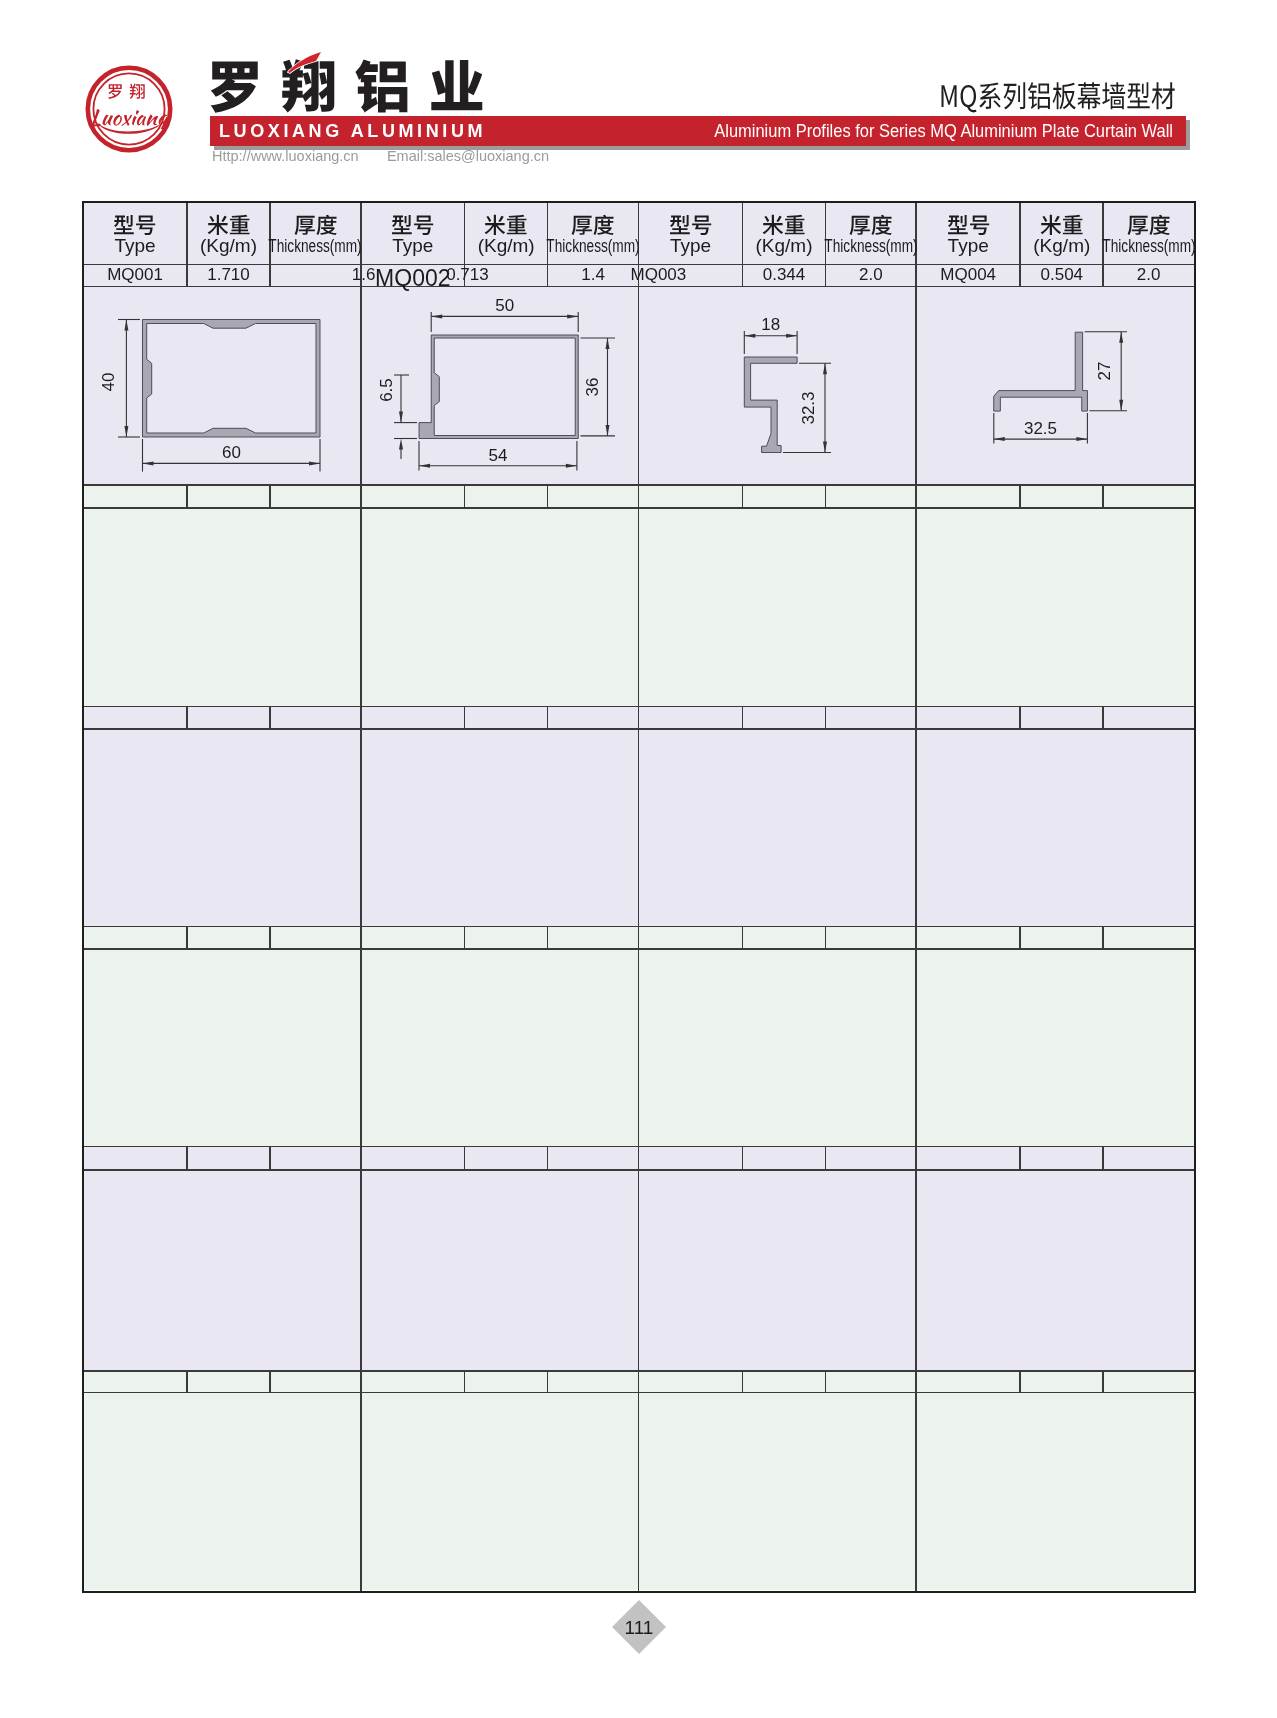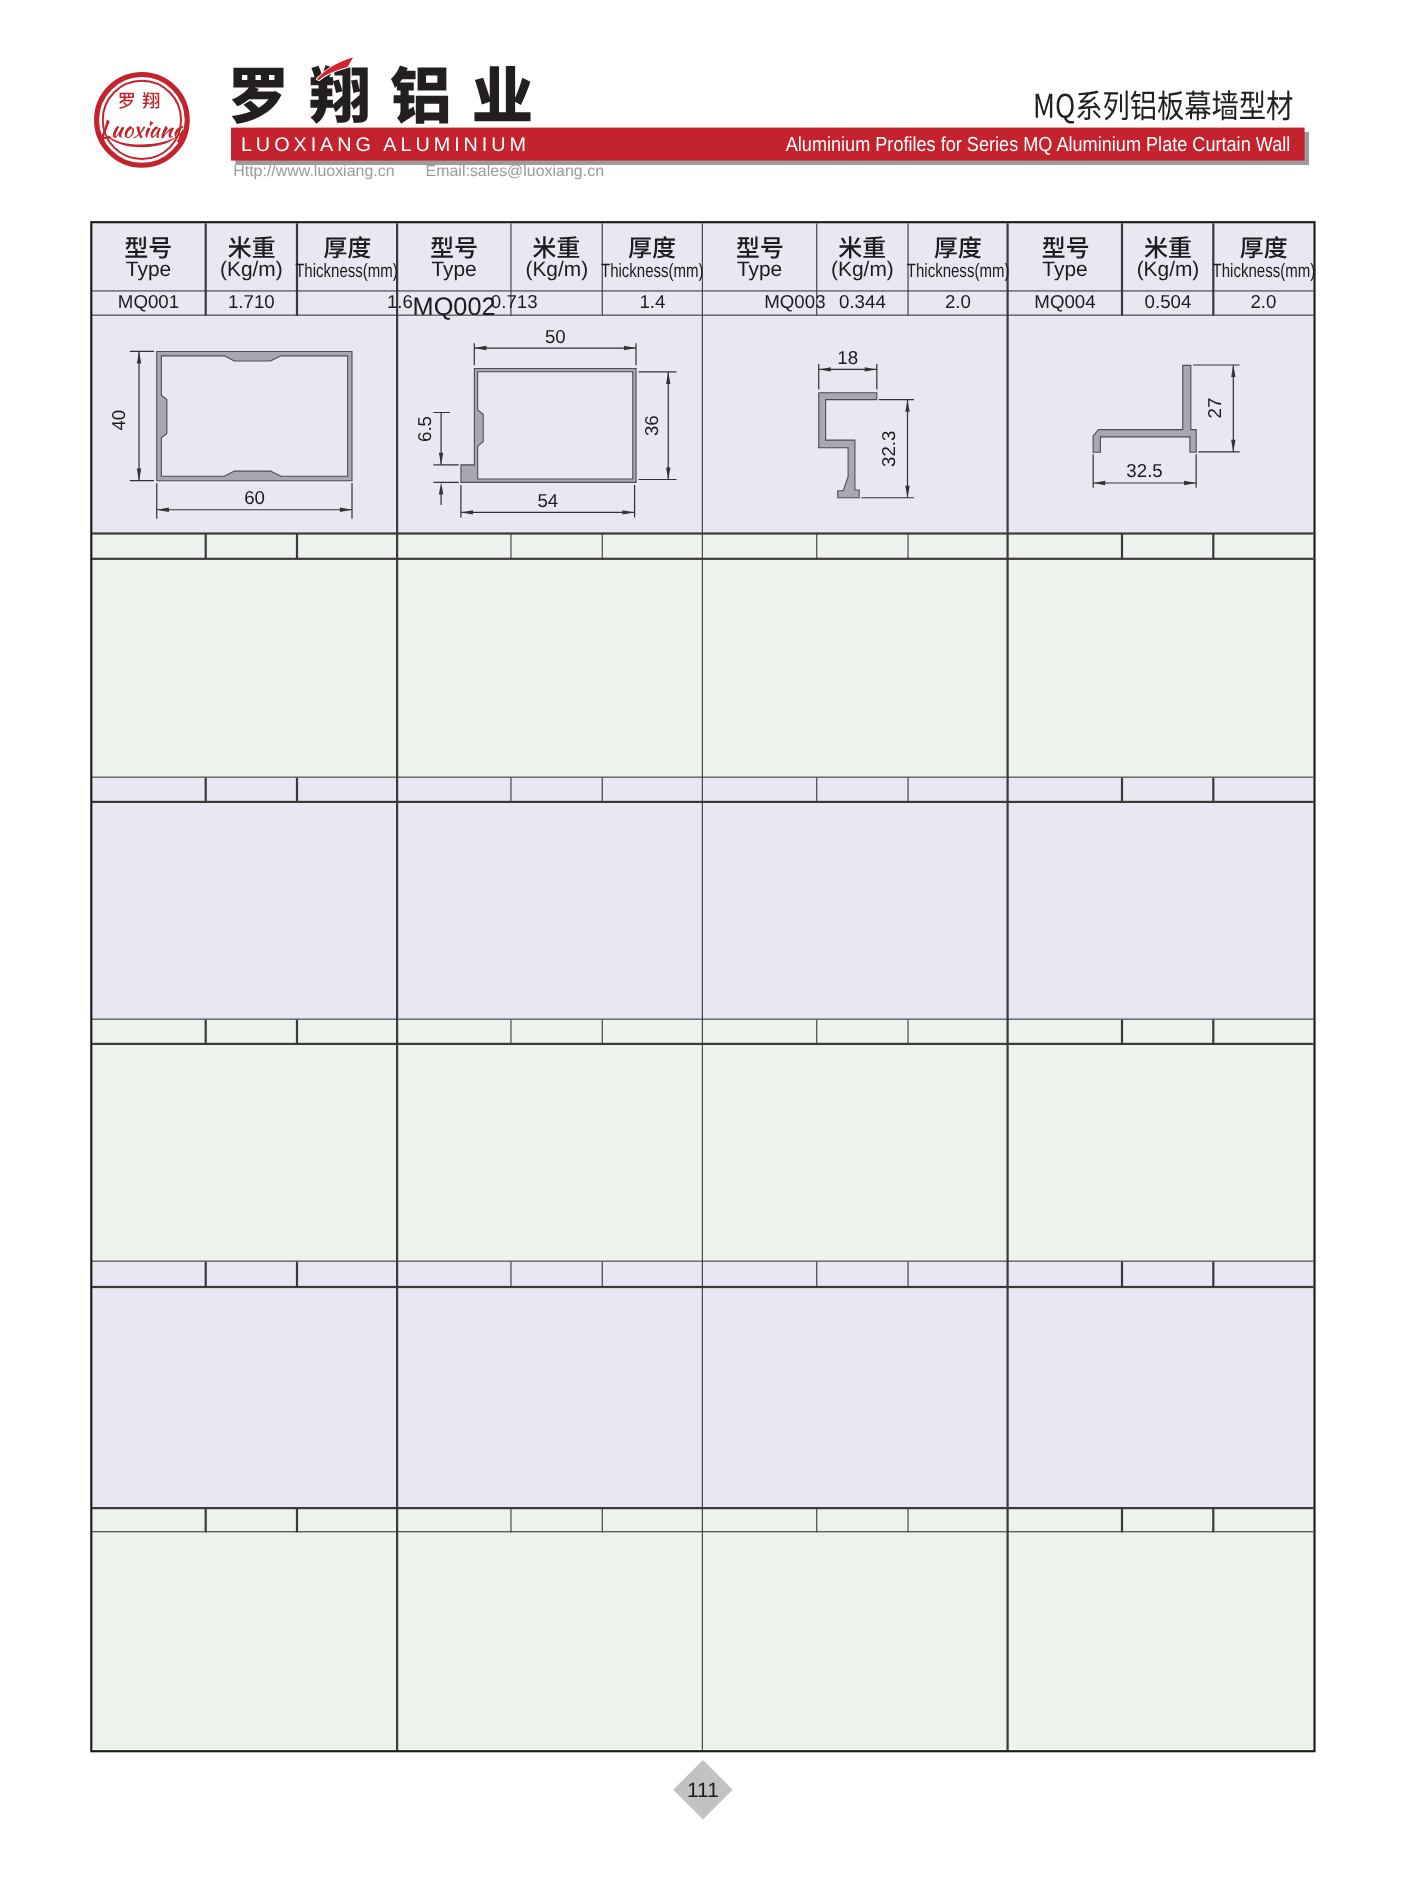--- a/index.html
+++ b/index.html
@@ -22,21 +22,21 @@
 <svg style="position:absolute;left:207.0px;top:58.2px;" width="295.68" height="61.60" viewBox="0 -880 5280 1100" preserveAspectRatio="none">
     <path d="M670 -697H759V-615H670ZM451 -697H538V-615H451ZM232 -697H319V-615H232ZM256 -214C294 -182 337 -143 374 -106C281 -71 176 -46 64 -31C93 -2 133 63 147 99C466 42 745 -97 873 -377L774 -437L749 -432H478L507 -470L438 -494H906V-817H93V-494H344C285 -418 177 -342 66 -300C93 -274 136 -221 157 -189C224 -218 289 -259 348 -306H662C620 -251 566 -205 502 -167C460 -208 408 -251 366 -284Z M1343.0 -295V-168H1459.0C1442.0 -104 1409.0 -47 1344.0 -12C1375.0 13 1419.0 64 1439.0 94C1533.0 31 1580.0 -64 1602.0 -168H1708.0V-184L1753.0 -93L1863.0 -208V-62C1863.0 -47 1858.0 -43 1844.0 -42C1830.0 -42 1781.0 -42 1744.0 -44C1758.0 -11 1772.0 43 1774.0 77C1853.0 77 1906.0 75 1944.0 55C1981.0 35 1992.0 3 1992.0 -61V-820H1732.0V-689H1863.0V-360C1806.0 -305 1749.0 -251 1708.0 -215V-295H1616.0V-324V-353H1698.0V-478H1616.0V-533H1712.0V-589C1732.0 -527 1752.0 -451 1760.0 -404L1862.0 -435C1852.0 -484 1827.0 -565 1804.0 -626L1712.0 -602V-660H1651.0C1674.0 -708 1699.0 -764 1723.0 -818L1586.0 -856C1572.0 -796 1546.0 -719 1520.0 -660H1437.0L1532.0 -694C1521.0 -736 1497.0 -800 1474.0 -849L1359.0 -813C1378.0 -765 1400.0 -704 1410.0 -660H1347.0V-533H1475.0V-478H1360.0V-353H1475.0V-324V-295ZM1994.0 -247 2050.0 -134 2142.0 -221V-63C2142.0 -48 2137.0 -43 2121.0 -42C2106.0 -42 2054.0 -42 2013.0 -44C2028.0 -11 2042.0 45 2045.0 80C2127.0 80 2183.0 79 2222.0 58C2261.0 38 2273.0 5 2273.0 -61V-820H2013.0V-689H2142.0V-455C2133.0 -504 2117.0 -573 2102.0 -627L2003.0 -607C2018.0 -542 2035.0 -456 2040.0 -404L2142.0 -429V-372C2086.0 -322 2031.0 -276 1994.0 -247Z M3220.0 -692H3404.0V-574H3220.0ZM3083.0 -819V-446H3550.0V-819ZM3054.0 -363V94H3191.0V41H3434.0V90H3578.0V-363ZM3191.0 -89V-233H3434.0V-89ZM2693.0 -370V-241H2805.0V-117C2805.0 -61 2773.0 -20 2749.0 0C2770.0 20 2806.0 69 2818.0 96C2838.0 74 2874.0 49 3051.0 -62C3040.0 -91 3025.0 -149 3019.0 -188L2938.0 -140V-241H3031.0V-370H2938.0V-446H3021.0V-575H2793.0C2806.0 -593 2819.0 -612 2832.0 -631H3050.0V-767H2904.0L2923.0 -813L2796.0 -853C2765.0 -767 2711.0 -685 2650.0 -632C2671.0 -597 2705.0 -520 2714.0 -489L2746.0 -520V-446H2805.0V-370Z M4014.0 -615C4055.0 -487 4105.0 -319 4125.0 -218L4254.0 -264V-94H4006.0V51H4916.0V-94H4666.0V-262L4760.0 -213C4810.0 -312 4870.0 -457 4914.0 -590L4782.0 -653C4755.0 -546 4709.0 -423 4666.0 -329V-843H4516.0V-94H4404.0V-842H4254.0V-330C4226.0 -428 4182.0 -554 4147.0 -655Z" fill="#231f20"></path>
   </svg>
 <svg class="abs" style="left:287px;top:52px" width="36" height="22" viewBox="0 0 36 22">
 <path d="M1,20 C8,12 18,5 34,0 L29,9 C18,12 8,16 3,21 Z" fill="#d5232e" stroke="#fff" stroke-width="1.6" paint-order="stroke"></path>
 </svg>
 <svg style="position:absolute;left:939.3px;top:80.5px;" width="236.75" height="32.45" viewBox="0 -880 9554 1100" preserveAspectRatio="none">
     <path d="M101 0H184V-406C184 -469 178 -558 172 -622H176L235 -455L374 -74H436L574 -455L633 -622H637C632 -558 625 -469 625 -406V0H711V-733H600L460 -341C443 -291 428 -239 409 -188H405C387 -239 371 -291 352 -341L212 -733H101Z M1183.0 -64C1051.0 -64 965.0 -182 965.0 -369C965.0 -552 1051.0 -665 1183.0 -665C1315.0 -665 1401.0 -552 1401.0 -369C1401.0 -182 1315.0 -64 1183.0 -64ZM1407.0 184C1451.0 184 1490.0 177 1512.0 167L1494.0 96C1475.0 102 1450.0 107 1417.0 107C1338.0 107 1270.0 74 1237.0 9C1392.0 -18 1496.0 -158 1496.0 -369C1496.0 -604 1367.0 -746 1183.0 -746C999.0 -746 870.0 -604 870.0 -369C870.0 -154 978.0 -12 1138.0 10C1179.0 110 1272.0 184 1407.0 184Z M1840.0 -224C1787.0 -152 1704.0 -78 1624.0 -30C1644.0 -19 1675.0 6 1690.0 20C1766.0 -34 1855.0 -116 1915.0 -197ZM2190.0 -190C2273.0 -126 2376.0 -34 2426.0 22L2490.0 -23C2436.0 -80 2333.0 -168 2249.0 -229ZM2218.0 -444C2244.0 -420 2272.0 -392 2299.0 -363L1859.0 -334C2009.0 -408 2162.0 -500 2310.0 -612L2252.0 -660C2202.0 -619 2147.0 -580 2094.0 -543L1849.0 -531C1921.0 -582 1994.0 -646 2061.0 -716C2191.0 -729 2314.0 -747 2409.0 -770L2357.0 -833C2195.0 -792 1904.0 -765 1661.0 -753C1669.0 -736 1678.0 -706 1680.0 -688C1768.0 -692 1862.0 -698 1955.0 -706C1890.0 -638 1816.0 -578 1790.0 -561C1760.0 -539 1736.0 -524 1716.0 -521C1724.0 -502 1735.0 -469 1737.0 -454C1758.0 -462 1789.0 -466 1992.0 -478C1907.0 -425 1834.0 -385 1799.0 -369C1737.0 -338 1692.0 -319 1660.0 -315C1669.0 -295 1680.0 -260 1683.0 -245C1711.0 -256 1750.0 -261 2025.0 -282V-20C2025.0 -9 2022.0 -5 2005.0 -4C1989.0 -3 1934.0 -3 1874.0 -6C1886.0 15 1899.0 47 1903.0 69C1976.0 69 2026.0 68 2059.0 56C2093.0 44 2101.0 23 2101.0 -19V-288L2350.0 -306C2379.0 -273 2403.0 -242 2420.0 -216L2480.0 -252C2439.0 -313 2353.0 -405 2276.0 -474Z M3196.0 -724V-164H3270.0V-724ZM3402.0 -835V-17C3402.0 -1 3396.0 4 3380.0 4C3364.0 5 3312.0 5 3257.0 3C3267.0 24 3279.0 56 3282.0 76C3359.0 76 3407.0 74 3436.0 63C3466.0 51 3478.0 29 3478.0 -18V-835ZM2735.0 -302C2786.0 -267 2848.0 -218 2887.0 -181C2819.0 -85 2732.0 -17 2633.0 22C2649.0 37 2669.0 66 2678.0 85C2890.0 -10 3045.0 -205 3095.0 -552L3049.0 -566L3036.0 -563H2811.0C2827.0 -611 2841.0 -662 2853.0 -714H3125.0V-786H2615.0V-714H2778.0C2743.0 -561 2687.0 -419 2607.0 -326C2624.0 -315 2653.0 -290 2665.0 -276C2712.0 -335 2752.0 -409 2786.0 -494H3013.0C2994.0 -400 2965.0 -317 2927.0 -247C2888.0 -281 2827.0 -326 2778.0 -357Z M4085.0 -730H4367.0V-526H4085.0ZM4014.0 -798V-458H4442.0V-798ZM3984.0 -336V78H4056.0V26H4400.0V72H4475.0V-336ZM4056.0 -43V-267H4400.0V-43ZM3737.0 -838C3705.0 -744 3650.0 -655 3588.0 -596C3600.0 -579 3620.0 -542 3626.0 -526C3661.0 -561 3695.0 -606 3725.0 -655H3948.0V-726H3765.0C3779.0 -756 3793.0 -787 3804.0 -818ZM3615.0 -344V-275H3754.0V-77C3754.0 -28 3721.0 6 3703.0 20C3715.0 32 3735.0 58 3742.0 73C3758.0 55 3784.0 36 3952.0 -72C3945.0 -86 3936.0 -115 3932.0 -135L3823.0 -69V-275H3943.0V-344H3823.0V-479H3926.0V-547H3662.0V-479H3754.0V-344Z M4751.0 -840V-647H4612.0V-577H4745.0C4713.0 -439 4651.0 -278 4586.0 -197C4599.0 -179 4617.0 -145 4625.0 -125C4671.0 -193 4717.0 -305 4751.0 -421V79H4821.0V-456C4848.0 -405 4880.0 -342 4893.0 -309L4939.0 -366C4922.0 -396 4846.0 -512 4821.0 -546V-577H4941.0V-647H4821.0V-840ZM5433.0 -821C5332.0 -779 5139.0 -755 4982.0 -746V-502C4982.0 -343 4972.0 -118 4860.0 40C4877.0 48 4908.0 70 4922.0 82C5031.0 -75 5053.0 -309 5055.0 -476H5085.0C5115.0 -351 5158.0 -238 5218.0 -144C5154.0 -70 5078.0 -16 4994.0 19C5010.0 33 5030.0 62 5040.0 80C5123.0 41 5198.0 -12 5262.0 -82C5318.0 -11 5387.0 45 5469.0 82C5481.0 62 5504.0 32 5521.0 18C5437.0 -15 5367.0 -70 5310.0 -141C5383.0 -241 5437.0 -370 5465.0 -533L5418.0 -547L5405.0 -544H5055.0V-685C5205.0 -695 5377.0 -718 5483.0 -761ZM5381.0 -476C5356.0 -370 5316.0 -280 5264.0 -204C5215.0 -283 5178.0 -376 5152.0 -476Z M5798.0 -486H6320.0V-422H5798.0ZM5798.0 -598H6320.0V-534H5798.0ZM6013.0 -255V-186H5829.0C5856.0 -208 5881.0 -231 5902.0 -255ZM6087.0 -255H6212.0C6232.0 -231 6257.0 -208 6283.0 -186H6087.0ZM5726.0 -648V-371H5903.0C5893.0 -353 5880.0 -334 5865.0 -316H5607.0V-255H5807.0C5751.0 -205 5677.0 -158 5585.0 -122C5600.0 -111 5621.0 -85 5629.0 -67C5679.0 -89 5724.0 -113 5764.0 -139V48H5836.0V-125H6013.0V80H6087.0V-125H6284.0V-24C6284.0 -14 6281.0 -11 6269.0 -10C6258.0 -10 6220.0 -10 6177.0 -12C6185.0 5 6195.0 26 6198.0 44C6259.0 44 6300.0 45 6325.0 35C6350.0 25 6357.0 10 6357.0 -24V-135C6396.0 -111 6438.0 -92 6479.0 -78C6489.0 -96 6509.0 -122 6524.0 -135C6441.0 -158 6353.0 -203 6292.0 -255H6501.0V-316H5952.0C5965.0 -334 5976.0 -352 5987.0 -371H6395.0V-648ZM6181.0 -840V-776H5922.0V-840H5849.0V-776H5620.0V-713H5849.0V-665H5922.0V-713H6181.0V-668H6255.0V-713H6489.0V-776H6255.0V-840Z M7112.0 -205H7273.0V-129H7112.0ZM7057.0 -247V-87H7329.0V-247ZM6957.0 -644C6994.0 -604 7035.0 -548 7053.0 -512L7108.0 -545C7090.0 -582 7047.0 -635 7009.0 -673ZM7376.0 -671C7352.0 -631 7309.0 -576 7277.0 -541L7330.0 -513C7363.0 -547 7403.0 -595 7436.0 -643ZM7159.0 -841V-754H6917.0V-690H7159.0V-505H6880.0V-440H7512.0V-505H7230.0V-690H7470.0V-754H7230.0V-841ZM6929.0 -367V79H6996.0V35H7388.0V76H7458.0V-367ZM6996.0 -25V-307H7388.0V-25ZM6589.0 -163 6618.0 -91C6697.0 -126 6797.0 -171 6892.0 -216L6877.0 -280L6777.0 -238V-530H6875.0V-599H6777.0V-828H6708.0V-599H6600.0V-530H6708.0V-209C6663.0 -191 6622.0 -175 6589.0 -163Z M8189.0 -783V-448H8258.0V-783ZM8376.0 -834V-387C8376.0 -374 8372.0 -370 8356.0 -369C8341.0 -368 8291.0 -368 8234.0 -370C8245.0 -350 8255.0 -321 8259.0 -301C8330.0 -301 8379.0 -302 8409.0 -314C8439.0 -325 8447.0 -344 8447.0 -386V-834ZM7942.0 -733V-595H7818.0V-601V-733ZM7621.0 -595V-528H7743.0C7732.0 -461 7699.0 -393 7613.0 -340C7627.0 -330 7652.0 -302 7662.0 -288C7764.0 -351 7802.0 -441 7813.0 -528H7942.0V-313H8013.0V-528H8127.0V-595H8013.0V-733H8106.0V-799H7654.0V-733H7749.0V-602V-595ZM8021.0 -332V-221H7705.0V-152H8021.0V-25H7601.0V45H8506.0V-25H8098.0V-152H8402.0V-221H8098.0V-332Z M9331.0 -839V-625H9031.0V-553H9306.0C9230.0 -395 9099.0 -227 8973.0 -141C8991.0 -126 9014.0 -99 9026.0 -79C9137.0 -164 9251.0 -306 9331.0 -449V-22C9331.0 -4 9324.0 2 9306.0 2C9287.0 3 9222.0 4 9158.0 2C9168.0 23 9180.0 58 9184.0 79C9270.0 79 9329.0 77 9362.0 64C9396.0 52 9409.0 30 9409.0 -23V-553H9513.0V-625H9409.0V-839ZM8781.0 -840V-626H8614.0V-553H8771.0C8732.0 -414 8656.0 -259 8580.0 -175C8593.0 -156 8613.0 -125 8622.0 -103C8681.0 -173 8738.0 -287 8781.0 -405V79H8856.0V-437C8898.0 -383 8950.0 -312 8972.0 -275L9020.0 -339C8995.0 -370 8892.0 -490 8856.0 -527V-553H8994.0V-626H8856.0V-840Z" fill="#231f20"></path>
   </svg>
 <div class="abs" style="left:210px;top:116px;width:976px;height:30px;background:#c4232e;box-shadow:4px 4px 0 #9c9c9c"></div>
-<div class="abs" style="left:219px;top:116px;width:500px;height:30px;line-height:30px;color:#fff;font-weight:normal;font-size:18px;letter-spacing:3.6px">LUOXIANG ALUMINIUM</div>
+<div class="abs" style="left:219px;top:116px;width:500px;height:30px;line-height:30px;color:#fff;font-weight:bold;font-size:18px;letter-spacing:3.6px">LUOXIANG ALUMINIUM</div>
 <div class="abs" style="right:104px;top:116px;width:600px;height:30px;line-height:30px;color:#fff;font-size:18.5px;text-align:right;transform:scaleX(0.89);transform-origin:right center">Aluminium Profiles for Series MQ Aluminium Plate Curtain Wall</div>
 <div class="abs" style="left:212px;top:148px;width:600px;height:16px;line-height:16px;color:#9b9b9b;font-size:14.5px">Http://www.luoxiang.cn&nbsp;&nbsp;&nbsp;&nbsp;&nbsp;&nbsp;&nbsp;Email:sales@luoxiang.cn</div>
 <div class="abs" style="left:83.0px;top:202.5px;width:1111.0px;height:62.0px;background:#e9e7f2"></div>
 <div class="abs" style="left:83.0px;top:264.5px;width:1111.0px;height:22.0px;background:#e9e7f2"></div>
 <div class="abs" style="left:83.0px;top:286.5px;width:1111.0px;height:198.5px;background:#e9e7f2"></div>
 <div class="abs" style="left:83.0px;top:485.0px;width:1111.0px;height:23.0px;background:#ebf3ec"></div>
 <div class="abs" style="left:83.0px;top:508.0px;width:1111.0px;height:198.5px;background:#ebf3ec"></div>
 <div class="abs" style="left:83.0px;top:706.5px;width:1111.0px;height:22.5px;background:#e9e7f2"></div>
 <div class="abs" style="left:83.0px;top:729.0px;width:1111.0px;height:197.5px;background:#e9e7f2"></div>
 <div class="abs" style="left:83.0px;top:926.5px;width:1111.0px;height:22.5px;background:#ebf3ec"></div>
@@ -136,21 +136,21 @@
 <div class="abs" style="left:446.2px;top:264.5px;width:120px;font-size:17px;color:#1c1c1c">0.713</div>
 <svg style="position:absolute;left:571.3px;top:213.8px;" width="43.60" height="23.98" viewBox="0 -880 2000 1100" preserveAspectRatio="none">
     <path d="M387 -494H760V-438H387ZM387 -605H760V-551H387ZM297 -666V-377H854V-666ZM536 -211V-167H216V-93H536V-15C536 -2 530 1 514 2C498 3 434 3 375 0C387 22 402 54 407 77C488 78 543 77 580 66C616 54 627 32 627 -12V-93H958V-167H627V-175C714 -203 802 -242 869 -283L813 -334L793 -329H293V-263H679C634 -243 582 -224 536 -211ZM123 -797V-497C123 -340 115 -118 28 36C52 45 93 68 111 83C203 -80 216 -329 216 -497V-711H947V-797Z M1386.0 -637V-559H1236.0V-483H1386.0V-321H1786.0V-483H1940.0V-559H1786.0V-637H1693.0V-559H1476.0V-637ZM1693.0 -483V-394H1476.0V-483ZM1739.0 -192C1698.0 -149 1644.0 -114 1580.0 -87C1518.0 -115 1465.0 -150 1427.0 -192ZM1247.0 -268V-192H1368.0L1330.0 -177C1369.0 -127 1418.0 -84 1475.0 -49C1390.0 -25 1295.0 -10 1199.0 -2C1214.0 19 1231.0 55 1238.0 78C1358.0 64 1474.0 41 1576.0 3C1673.0 43 1786.0 70 1911.0 84C1923.0 60 1946.0 22 1966.0 2C1864.0 -7 1768.0 -23 1685.0 -48C1768.0 -95 1835.0 -158 1880.0 -241L1821.0 -272L1804.0 -268ZM1469.0 -828C1481.0 -805 1492.0 -776 1502.0 -750H1120.0V-480C1120.0 -329 1113.0 -111 1031.0 41C1055.0 49 1098.0 69 1117.0 83C1201.0 -77 1214.0 -317 1214.0 -481V-662H1951.0V-750H1609.0C1597.0 -782 1580.0 -820 1564.0 -850Z" fill="#1c1c1c"></path>
   </svg>
 <div class="abs" style="left:533.1px;top:236px;width:120px;text-align:center;font-size:17.5px;color:#1c1c1c;transform:scaleX(0.78)">Thickness(mm)</div>
 <div class="abs" style="left:533.1px;top:264.5px;width:120px;text-align:center;font-size:17px;color:#1c1c1c">1.4</div>
 <svg style="position:absolute;left:668.7px;top:213.8px;" width="43.60" height="23.98" viewBox="0 -880 2000 1100" preserveAspectRatio="none">
     <path d="M625 -787V-450H712V-787ZM810 -836V-398C810 -384 806 -381 790 -380C775 -379 726 -379 674 -381C687 -357 699 -321 704 -296C774 -296 824 -298 857 -311C891 -326 900 -348 900 -396V-836ZM378 -722V-599H271V-722ZM150 -230V-144H454V-37H47V50H952V-37H551V-144H849V-230H551V-328H466V-515H571V-599H466V-722H550V-806H96V-722H184V-599H62V-515H176C163 -455 130 -396 48 -350C65 -336 98 -302 110 -284C211 -343 251 -430 265 -515H378V-310H454V-230Z M1274.0 -723H1720.0V-605H1274.0ZM1180.0 -806V-522H1820.0V-806ZM1058.0 -444V-358H1256.0C1236.0 -294 1212.0 -226 1191.0 -177H1710.0C1694.0 -80 1677.0 -31 1654.0 -14C1642.0 -5 1629.0 -4 1606.0 -4C1577.0 -4 1503.0 -5 1434.0 -12C1452.0 14 1465.0 51 1467.0 79C1536.0 82 1602.0 82 1638.0 81C1681.0 79 1709.0 72 1735.0 49C1772.0 16 1796.0 -59 1818.0 -221C1821.0 -235 1823.0 -263 1823.0 -263H1331.0L1363.0 -358H1937.0V-444Z" fill="#1c1c1c"></path>
   </svg>
 <div class="abs" style="left:630.5px;top:234.5px;width:120px;text-align:center;font-size:19px;color:#1c1c1c">Type</div>
-<div class="abs" style="left:630.5px;top:264.5px;width:120px;text-align:right;font-size:17px;color:#1c1c1c">MQ003</div>
+<div class="abs" style="left:630.5px;top:264.5px;width:120px;text-align:left;font-size:17px;color:#1c1c1c">MQ003</div>
 <svg style="position:absolute;left:762.2px;top:213.8px;" width="43.60" height="23.98" viewBox="0 -880 2000 1100" preserveAspectRatio="none">
     <path d="M800 -797C767 -719 708 -612 659 -547L742 -509C791 -571 854 -669 905 -756ZM108 -753C163 -680 219 -581 239 -517L333 -559C309 -624 250 -720 194 -790ZM449 -844V-464H55V-369H380C296 -236 158 -105 30 -35C52 -16 84 20 100 44C227 -35 357 -168 449 -313V84H549V-316C643 -175 775 -42 900 37C917 11 949 -26 973 -45C845 -113 707 -240 619 -369H945V-464H549V-844Z M1156.0 -540V-226H1448.0V-167H1124.0V-94H1448.0V-22H1049.0V54H1953.0V-22H1543.0V-94H1888.0V-167H1543.0V-226H1851.0V-540H1543.0V-591H1946.0V-667H1543.0V-733C1657.0 -741 1765.0 -753 1852.0 -767L1805.0 -841C1641.0 -812 1364.0 -795 1130.0 -789C1139.0 -770 1149.0 -737 1150.0 -715C1244.0 -717 1347.0 -720 1448.0 -726V-667H1055.0V-591H1448.0V-540ZM1248.0 -354H1448.0V-291H1248.0ZM1543.0 -354H1755.0V-291H1543.0ZM1248.0 -475H1448.0V-413H1248.0ZM1543.0 -475H1755.0V-413H1543.0Z" fill="#1c1c1c"></path>
   </svg>
 <div class="abs" style="left:724.0px;top:234.5px;width:120px;text-align:center;font-size:19px;color:#1c1c1c">(Kg/m)</div>
 <div class="abs" style="left:724.0px;top:264.5px;width:120px;text-align:center;font-size:17px;color:#1c1c1c">0.344</div>
 <svg style="position:absolute;left:849.1px;top:213.8px;" width="43.60" height="23.98" viewBox="0 -880 2000 1100" preserveAspectRatio="none">
     <path d="M387 -494H760V-438H387ZM387 -605H760V-551H387ZM297 -666V-377H854V-666ZM536 -211V-167H216V-93H536V-15C536 -2 530 1 514 2C498 3 434 3 375 0C387 22 402 54 407 77C488 78 543 77 580 66C616 54 627 32 627 -12V-93H958V-167H627V-175C714 -203 802 -242 869 -283L813 -334L793 -329H293V-263H679C634 -243 582 -224 536 -211ZM123 -797V-497C123 -340 115 -118 28 36C52 45 93 68 111 83C203 -80 216 -329 216 -497V-711H947V-797Z M1386.0 -637V-559H1236.0V-483H1386.0V-321H1786.0V-483H1940.0V-559H1786.0V-637H1693.0V-559H1476.0V-637ZM1693.0 -483V-394H1476.0V-483ZM1739.0 -192C1698.0 -149 1644.0 -114 1580.0 -87C1518.0 -115 1465.0 -150 1427.0 -192ZM1247.0 -268V-192H1368.0L1330.0 -177C1369.0 -127 1418.0 -84 1475.0 -49C1390.0 -25 1295.0 -10 1199.0 -2C1214.0 19 1231.0 55 1238.0 78C1358.0 64 1474.0 41 1576.0 3C1673.0 43 1786.0 70 1911.0 84C1923.0 60 1946.0 22 1966.0 2C1864.0 -7 1768.0 -23 1685.0 -48C1768.0 -95 1835.0 -158 1880.0 -241L1821.0 -272L1804.0 -268ZM1469.0 -828C1481.0 -805 1492.0 -776 1502.0 -750H1120.0V-480C1120.0 -329 1113.0 -111 1031.0 41C1055.0 49 1098.0 69 1117.0 83C1201.0 -77 1214.0 -317 1214.0 -481V-662H1951.0V-750H1609.0C1597.0 -782 1580.0 -820 1564.0 -850Z" fill="#1c1c1c"></path>
   </svg>
 <div class="abs" style="left:810.9px;top:236px;width:120px;text-align:center;font-size:17.5px;color:#1c1c1c;transform:scaleX(0.78)">Thickness(mm)</div>
 <div class="abs" style="left:810.9px;top:264.5px;width:120px;text-align:center;font-size:17px;color:#1c1c1c">2.0</div>

